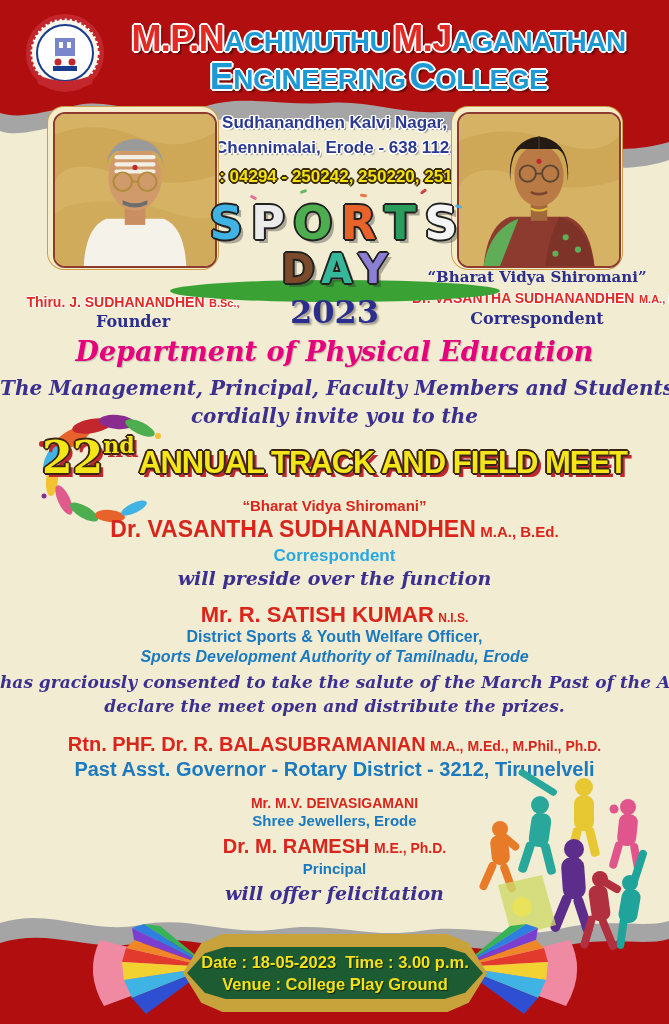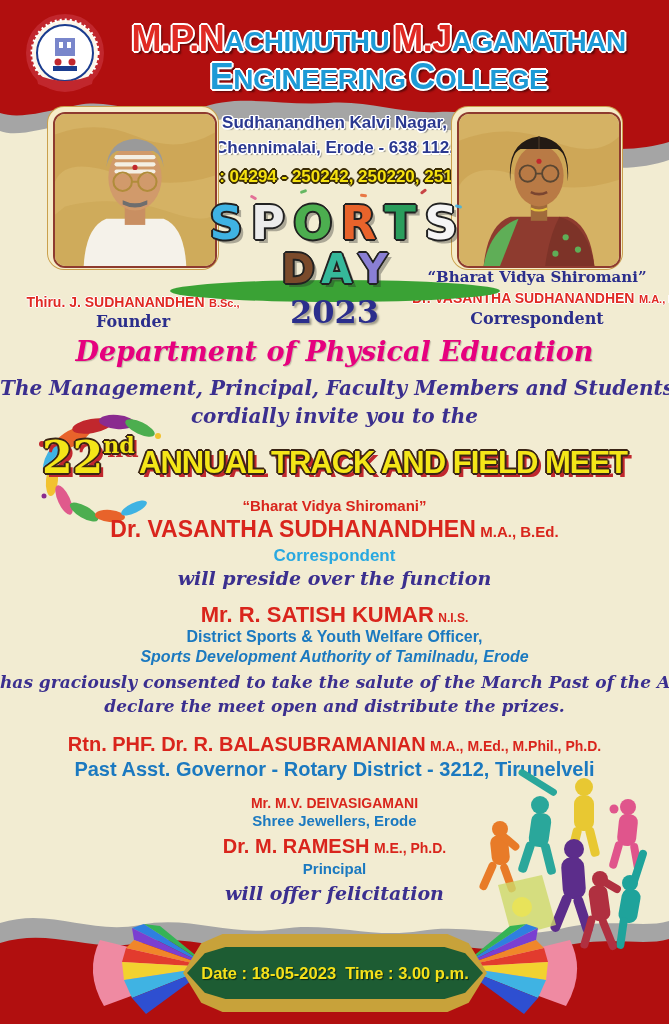--- a/index.html
+++ b/index.html
@@ -374,16 +374,20 @@
   </svg>
 
   <div class="abs plaque-outer">
     <div class="plaque-inner">
       <div class="plaque-line">
         <span>Date :</span>
         <span>18-05-2023</span>&nbsp;
         <span>Time :</span>
         <span>3.00 p.m.</span>
       </div>
+      <div class="plaque-line">
+        <span>Venue :</span>
+        <span>College Play Ground</span>
+      </div>
     </div>
   </div>
 
 </div>
 
 </body></html>

